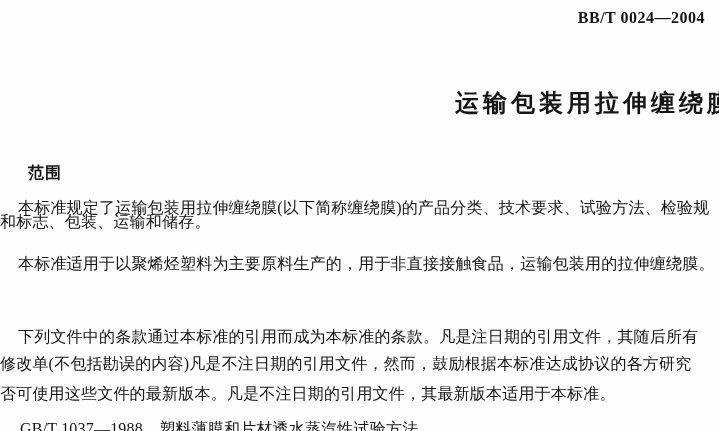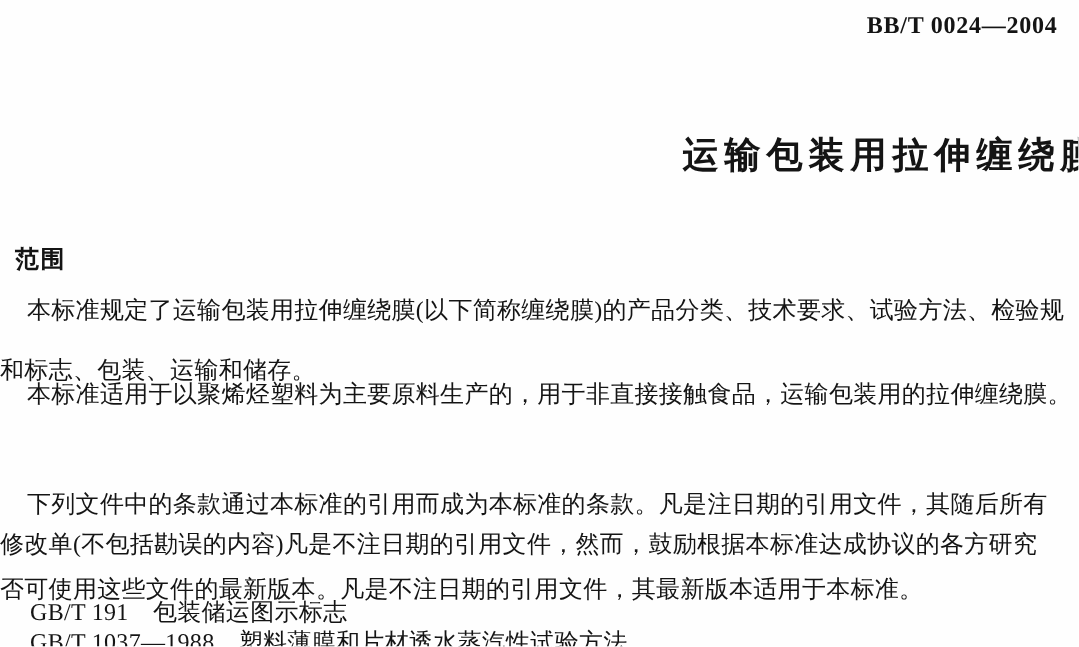--- a/index.html
+++ b/index.html
@@ -34,21 +34,21 @@
     width: 100%;
     text-align: right;
     font-weight: bold;
     font-size: 24px;
     letter-spacing: 4px;
     font-family: "Liberation Sans", "DejaVu Sans", sans-serif;
     white-space: nowrap;
     padding-left: 16px;
   }
   .section-heading {
-    left: 10px;
+    left: 28px;
     font-weight: bold;
     font-size: 16px;
     letter-spacing: 1px;
     font-family: "Liberation Sans", "DejaVu Sans", sans-serif;
   }
   .body-line {
     left: 0;
     width: 719px;
     font-size: 16px;
     line-height: 19px;
@@ -73,28 +73,27 @@
 <div class="page">
 
   <div class="abs header-code">BB/T 0024—2004</div>
 
   <div class="abs doc-title">运输包装用拉伸缠绕膜</div>
 
   <div class="abs section-heading" style="top:163px">范围</div>
 
   <div class="abs body-line indent-1" style="top:198px">本标准规定了运输包装用拉伸缠绕膜(以下简称缠绕膜)的产品分类、技术要求、试验方法、检验规</div>
 
-  <div class="abs body-line" style="top:238px">和标志、包装、运输和储存。</div>
+  <div class="abs body-line" style="top:212px">和标志、包装、运输和储存。</div>
 
   <div class="abs body-line indent-1" style="top:254px">本标准适用于以聚烯烃塑料为主要原料生产的，用于非直接接触食品，运输包装用的拉伸缠绕膜。</div>
 
 
   <div class="abs body-line indent-1" style="top:327px">下列文件中的条款通过本标准的引用而成为本标准的条款。凡是注日期的引用文件，其随后所有</div>
 
   <div class="abs body-line" style="top:354px">修改单(不包括勘误的内容)凡是不注日期的引用文件，然而，鼓励根据本标准达成协议的各方研究</div>
 
   <div class="abs body-line" style="top:384px">否可使用这些文件的最新版本。凡是不注日期的引用文件，其最新版本适用于本标准。</div>
 
-  <div class="abs ref-line" style="top:399px">GB/T 191　包装储运图示标志</div>
 
   <div class="abs ref-line" style="top:419px">GB/T 1037—1988　塑料薄膜和片材透水蒸汽性试验方法</div>
 
 </div>
 
 </body></html>

